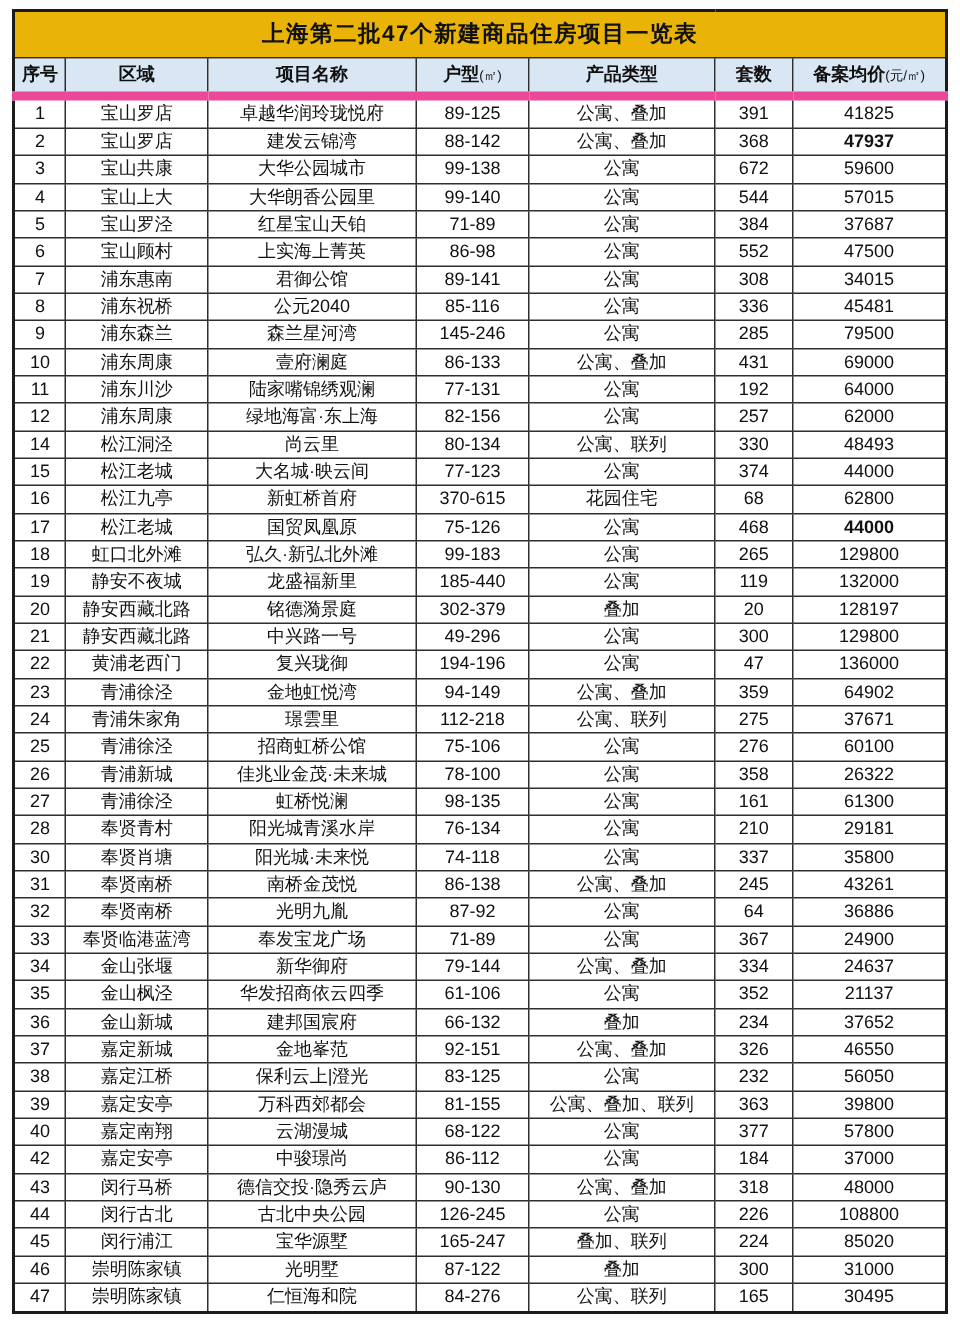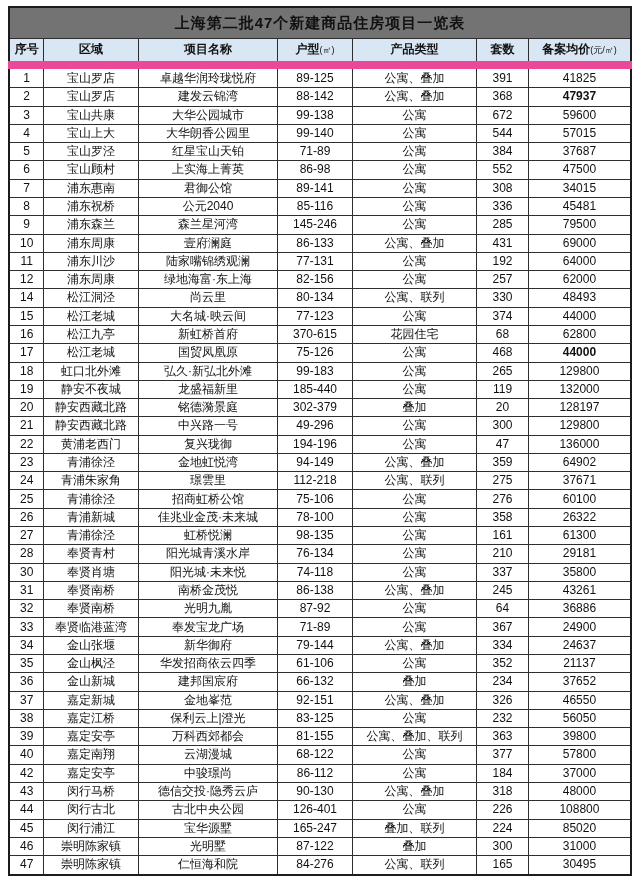--- a/index.html
+++ b/index.html
@@ -35,32 +35,32 @@
     padding: 0 2px;
     text-align: center;
     vertical-align: middle;
     font-size: 12px;
     color: #111111;
     line-height: 1.1;
     overflow: hidden;
     white-space: nowrap;
   }
   tr.title-row td {
-    background: #737373;
+    background: #eab308;
     font-size: 15px;
     font-weight: bold;
     height: 30px;
     letter-spacing: 1px;
     border-bottom: 1px solid #2e2e2e;
   }
   tr.header-row th {
     background: #d9e6f4;
     font-weight: bold;
     height: 22px;
-    border-bottom: 8px solid #ec4899;
+    border-bottom: 6px solid #ec4899;
     margin-top: 36px;
   }
   tr.header-row .unit {
     font-size: 9px;
     font-weight: normal;
   }
   tr.data-row td {
     background: #ffffff;
   }
   td.gray-price {
@@ -460,21 +460,21 @@
             <td>德信交投·隐秀云庐</td>
             <td>90-130</td>
             <td>公寓、叠加</td>
             <td>318</td>
             <td>48000</td>
           </tr>
           <tr class="data-row">
             <td>44</td>
             <td>闵行古北</td>
             <td>古北中央公园</td>
-            <td>126-401</td>
+            <td>126-245</td>
             <td>公寓</td>
             <td>226</td>
             <td>108800</td>
           </tr>
           <tr class="data-row">
             <td>45</td>
             <td>闵行浦江</td>
             <td>宝华源墅</td>
             <td>165-247</td>
             <td>叠加、联列</td>

